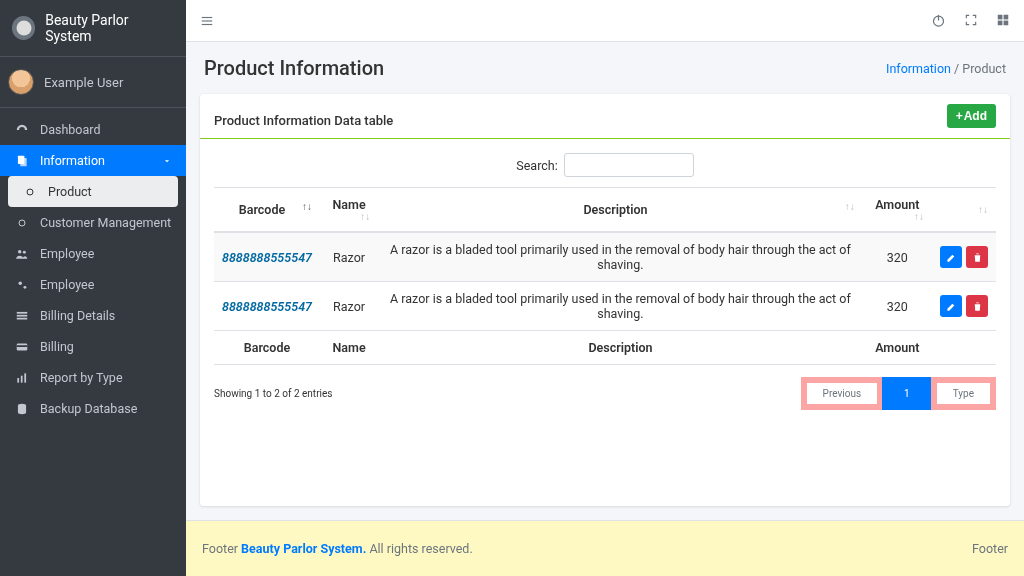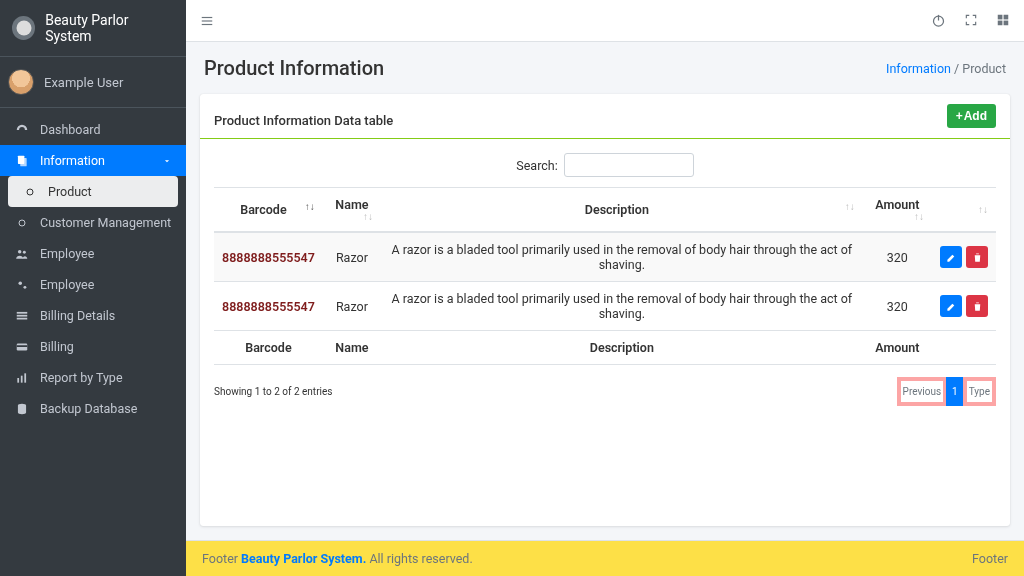--- a/index.html
+++ b/index.html
@@ -32,31 +32,31 @@
 .card-body{padding:14px;flex:1;overflow:auto}
 .search-row{display:flex;justify-content:center;align-items:center;gap:6px;margin-bottom:10px;font-size:12.5px}
 .search-row input{border:1px solid #ced4da;border-radius:3px;padding:4px 6px;width:130px;font-size:12.5px}
 table{width:100%;border-collapse:collapse;font-size:12.5px}
 th,td{text-align:center;padding:9px 8px;border-top:1px solid #dee2e6}
 thead th{border-bottom:2px solid #dee2e6;font-weight:600;position:relative;border-top:1px solid #dee2e6}
 tfoot th{border-top:1px solid #dee2e6;border-bottom:1px solid #dee2e6;font-weight:600}
 .sort{float:right;color:#bbb;font-size:10px;line-height:1}
 .sort.asc{color:#555}
 tbody tr:nth-child(odd){background:#f9f9f9}
-.barcode-link{color:#7f1d1d;font-weight:600;text-decoration:none}
+.barcode-link{color:#0369a1;font-style:italic;font-weight:600;text-decoration:none}
 .actions{display:flex;gap:4px;justify-content:flex-end}
 .btn-sm{width:22px;height:22px;border:none;border-radius:3px;cursor:pointer;display:flex;align-items:center;justify-content:center}
 .btn-edit{background:#007bff}
 .btn-del{background:#dc3545}
 .btn-sm svg{width:11px;height:11px;fill:#fff}
 .table-foot-row{display:flex;align-items:center;margin-top:12px;font-size:10px}
 .pager{margin-left:auto;display:flex}
-.pager span{border:4px solid #fca5a5;padding:5px 2px;margin-left:-1px;cursor:pointer;background:#fff;color:#6c757d}
+.pager span{border:6px solid #fca5a5;padding:5px 16px;margin-left:-1px;cursor:pointer;background:#fff;color:#6c757d}
 .pager span.cur{background:#007bff;color:#fff;border-color:#007bff}
-.footer{background:#fde047;border-top:1px solid #dee2e6;padding:10px 16px;font-size:12.5px;color:#6c757d;display:flex}
+.footer{background:#fef9c3;border-top:1px solid #dee2e6;padding:20px 16px;font-size:12.5px;color:#6c757d;display:flex}
 .footer strong{color:#007bff}
 .footer .fr{margin-left:auto}
 svg{display:block}
 </style>
 </head>
 <body>
 
 <div class="app">
   <aside class="sidebar">
     <div class="brand">

